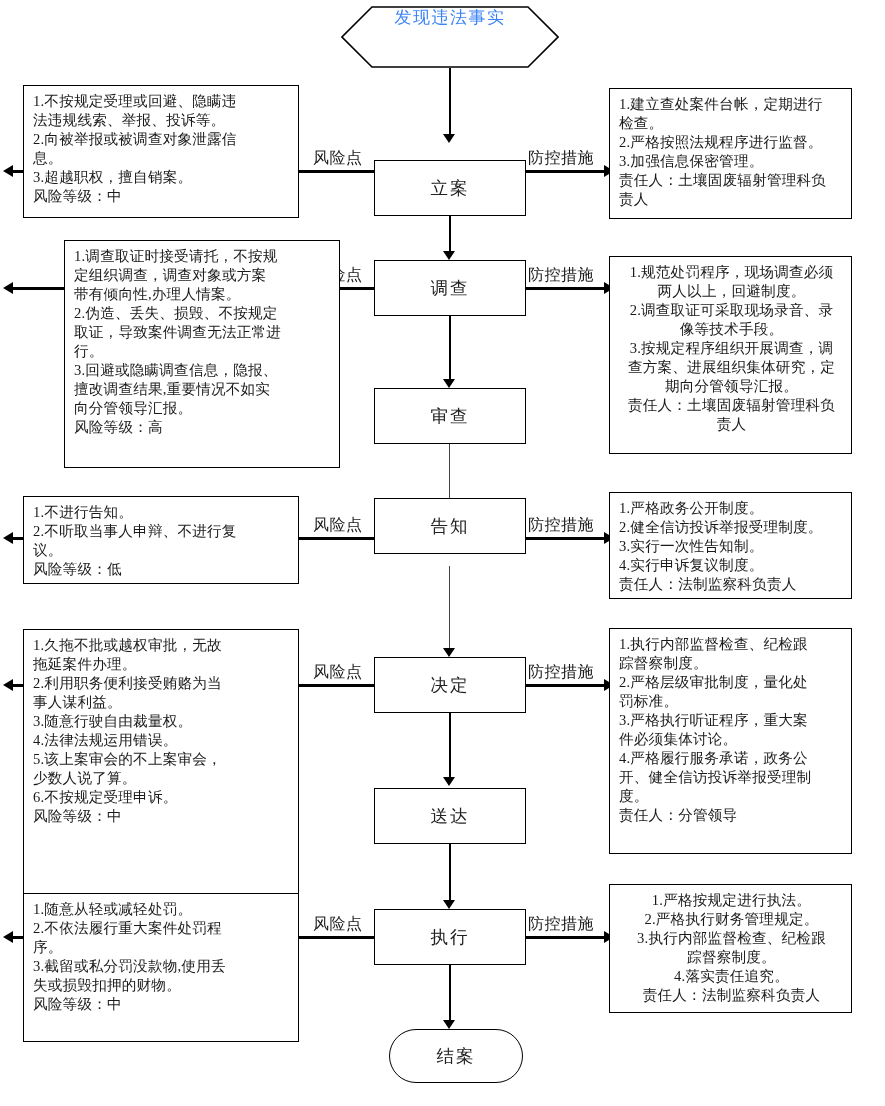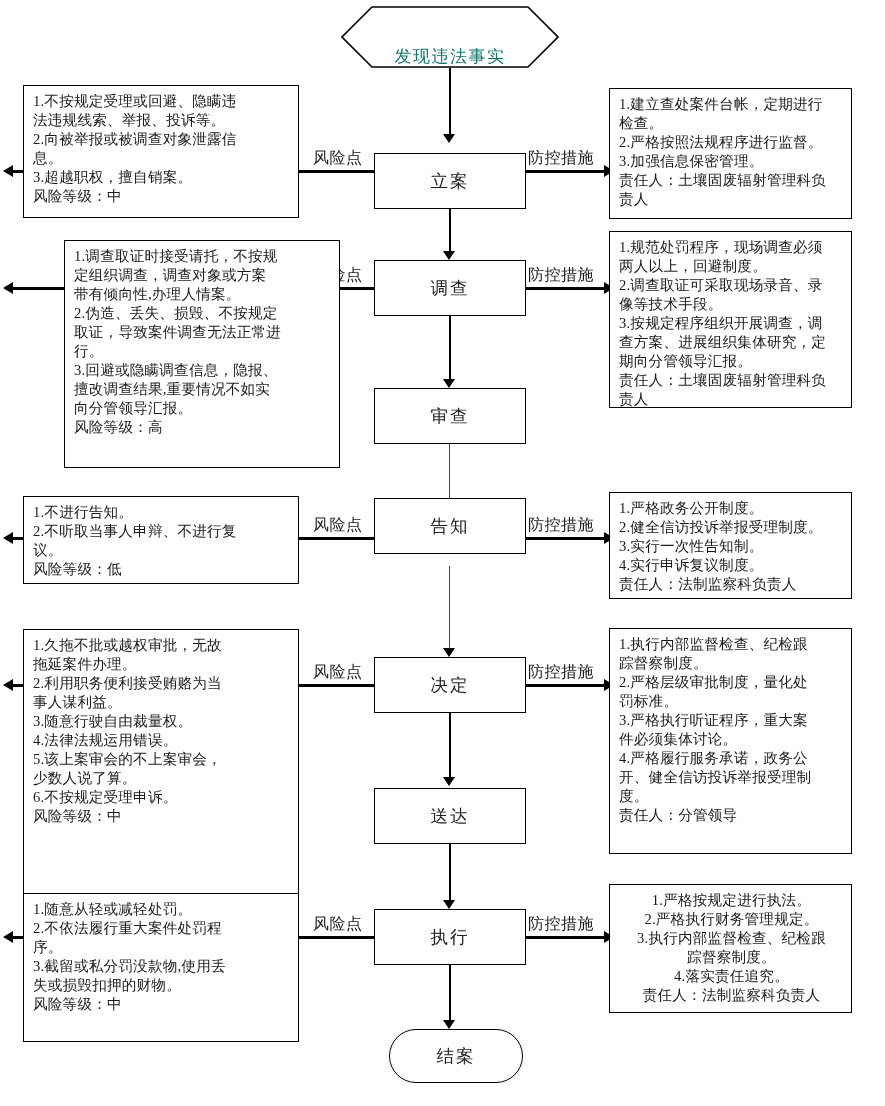--- a/index.html
+++ b/index.html
@@ -57,25 +57,25 @@
   }
 
   
   .hexa {
     position: absolute;
     left: 341px;
     top: 6px;
     width: 218px;
     height: 62px;
     display: flex;
-    align-items: flex-end;
+    align-items: flex-start;
     justify-content: center;
     font-size: 17px;
     letter-spacing: 1.5px;
-    color: #0f766e;
+    color: #3b82f6;
   }
   .hexa .shape {
     position: absolute;
     inset: 0;
   }
   .stadium {
     position: absolute;
     left: 389px;
     top: 1029px;
     width: 134px;
@@ -168,21 +168,21 @@
 
   <div class="vline" style="top:713px; height:64px;"></div>
   <div class="arrow-down" style="top:777px;"></div>
 
   <div class="vline" style="top:844px; height:56px;"></div>
   <div class="arrow-down" style="top:900px;"></div>
 
   <div class="vline" style="top:965px; height:55px;"></div>
   <div class="arrow-down" style="top:1020px;"></div>
 
-  <div class="proc" style="top:153px;">
+  <div class="proc" style="top:160px;">
     <span>立案</span>
   </div>
   <div class="proc" style="top:260px;">
     <span>调查</span>
   </div>
   <div class="proc" style="top:388px;">
     <span>审查</span>
   </div>
   <div class="proc" style="top:498px;">
     <span>告知</span>
@@ -272,21 +272,21 @@
 3.截留或私分罚没款物,使用丢
 失或损毁扣押的财物。
 风险等级：中</div>
 
   <div class="side-box right" style="top:88px;  height:131px;">1.建立查处案件台帐，定期进行
 检查。
 2.严格按照法规程序进行监督。
 3.加强信息保密管理。
 责任人：土壤固废辐射管理科负
 责人</div>
-  <div class="side-box right" style="top:231px; height:177px;">1.规范处罚程序，现场调查必须
+  <div class="side-box right" style="top:256px; height:198px;text-align:center;">1.规范处罚程序，现场调查必须
 两人以上，回避制度。
 2.调查取证可采取现场录音、录
 像等技术手段。
 3.按规定程序组织开展调查，调
 查方案、进展组织集体研究，定
 期向分管领导汇报。
 责任人：土壤固废辐射管理科负
 责人</div>
   <div class="side-box right" style="top:492px; height:107px;">1.严格政务公开制度。
 2.健全信访投诉举报受理制度。

